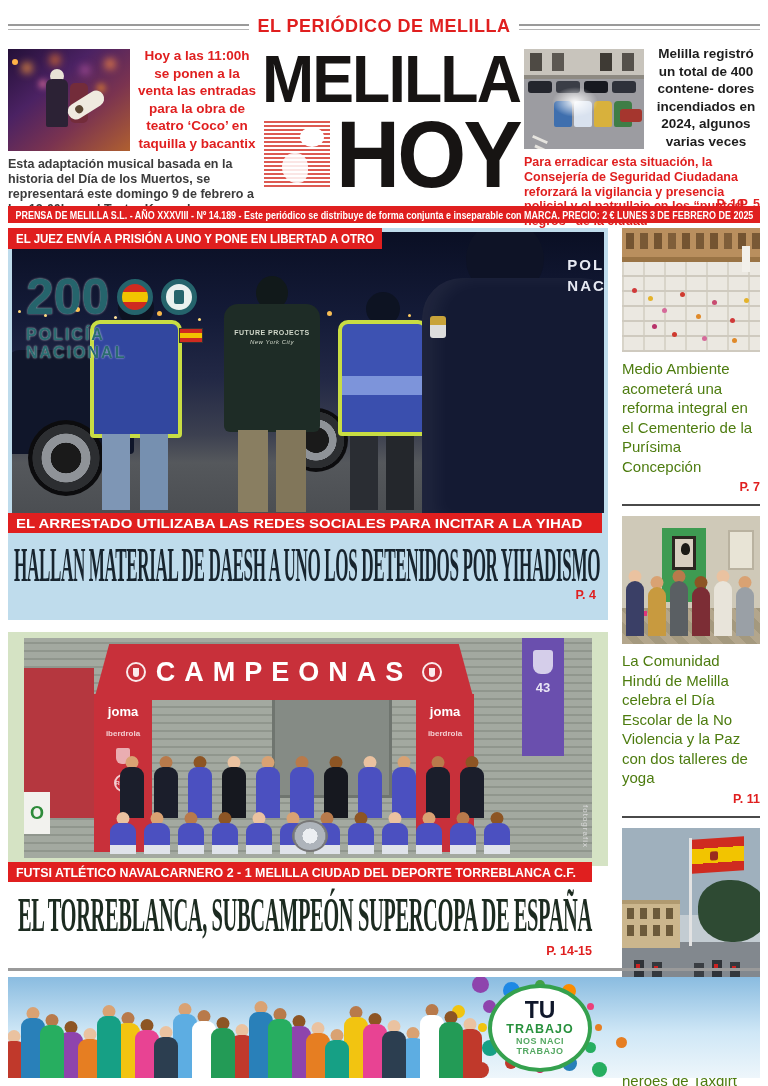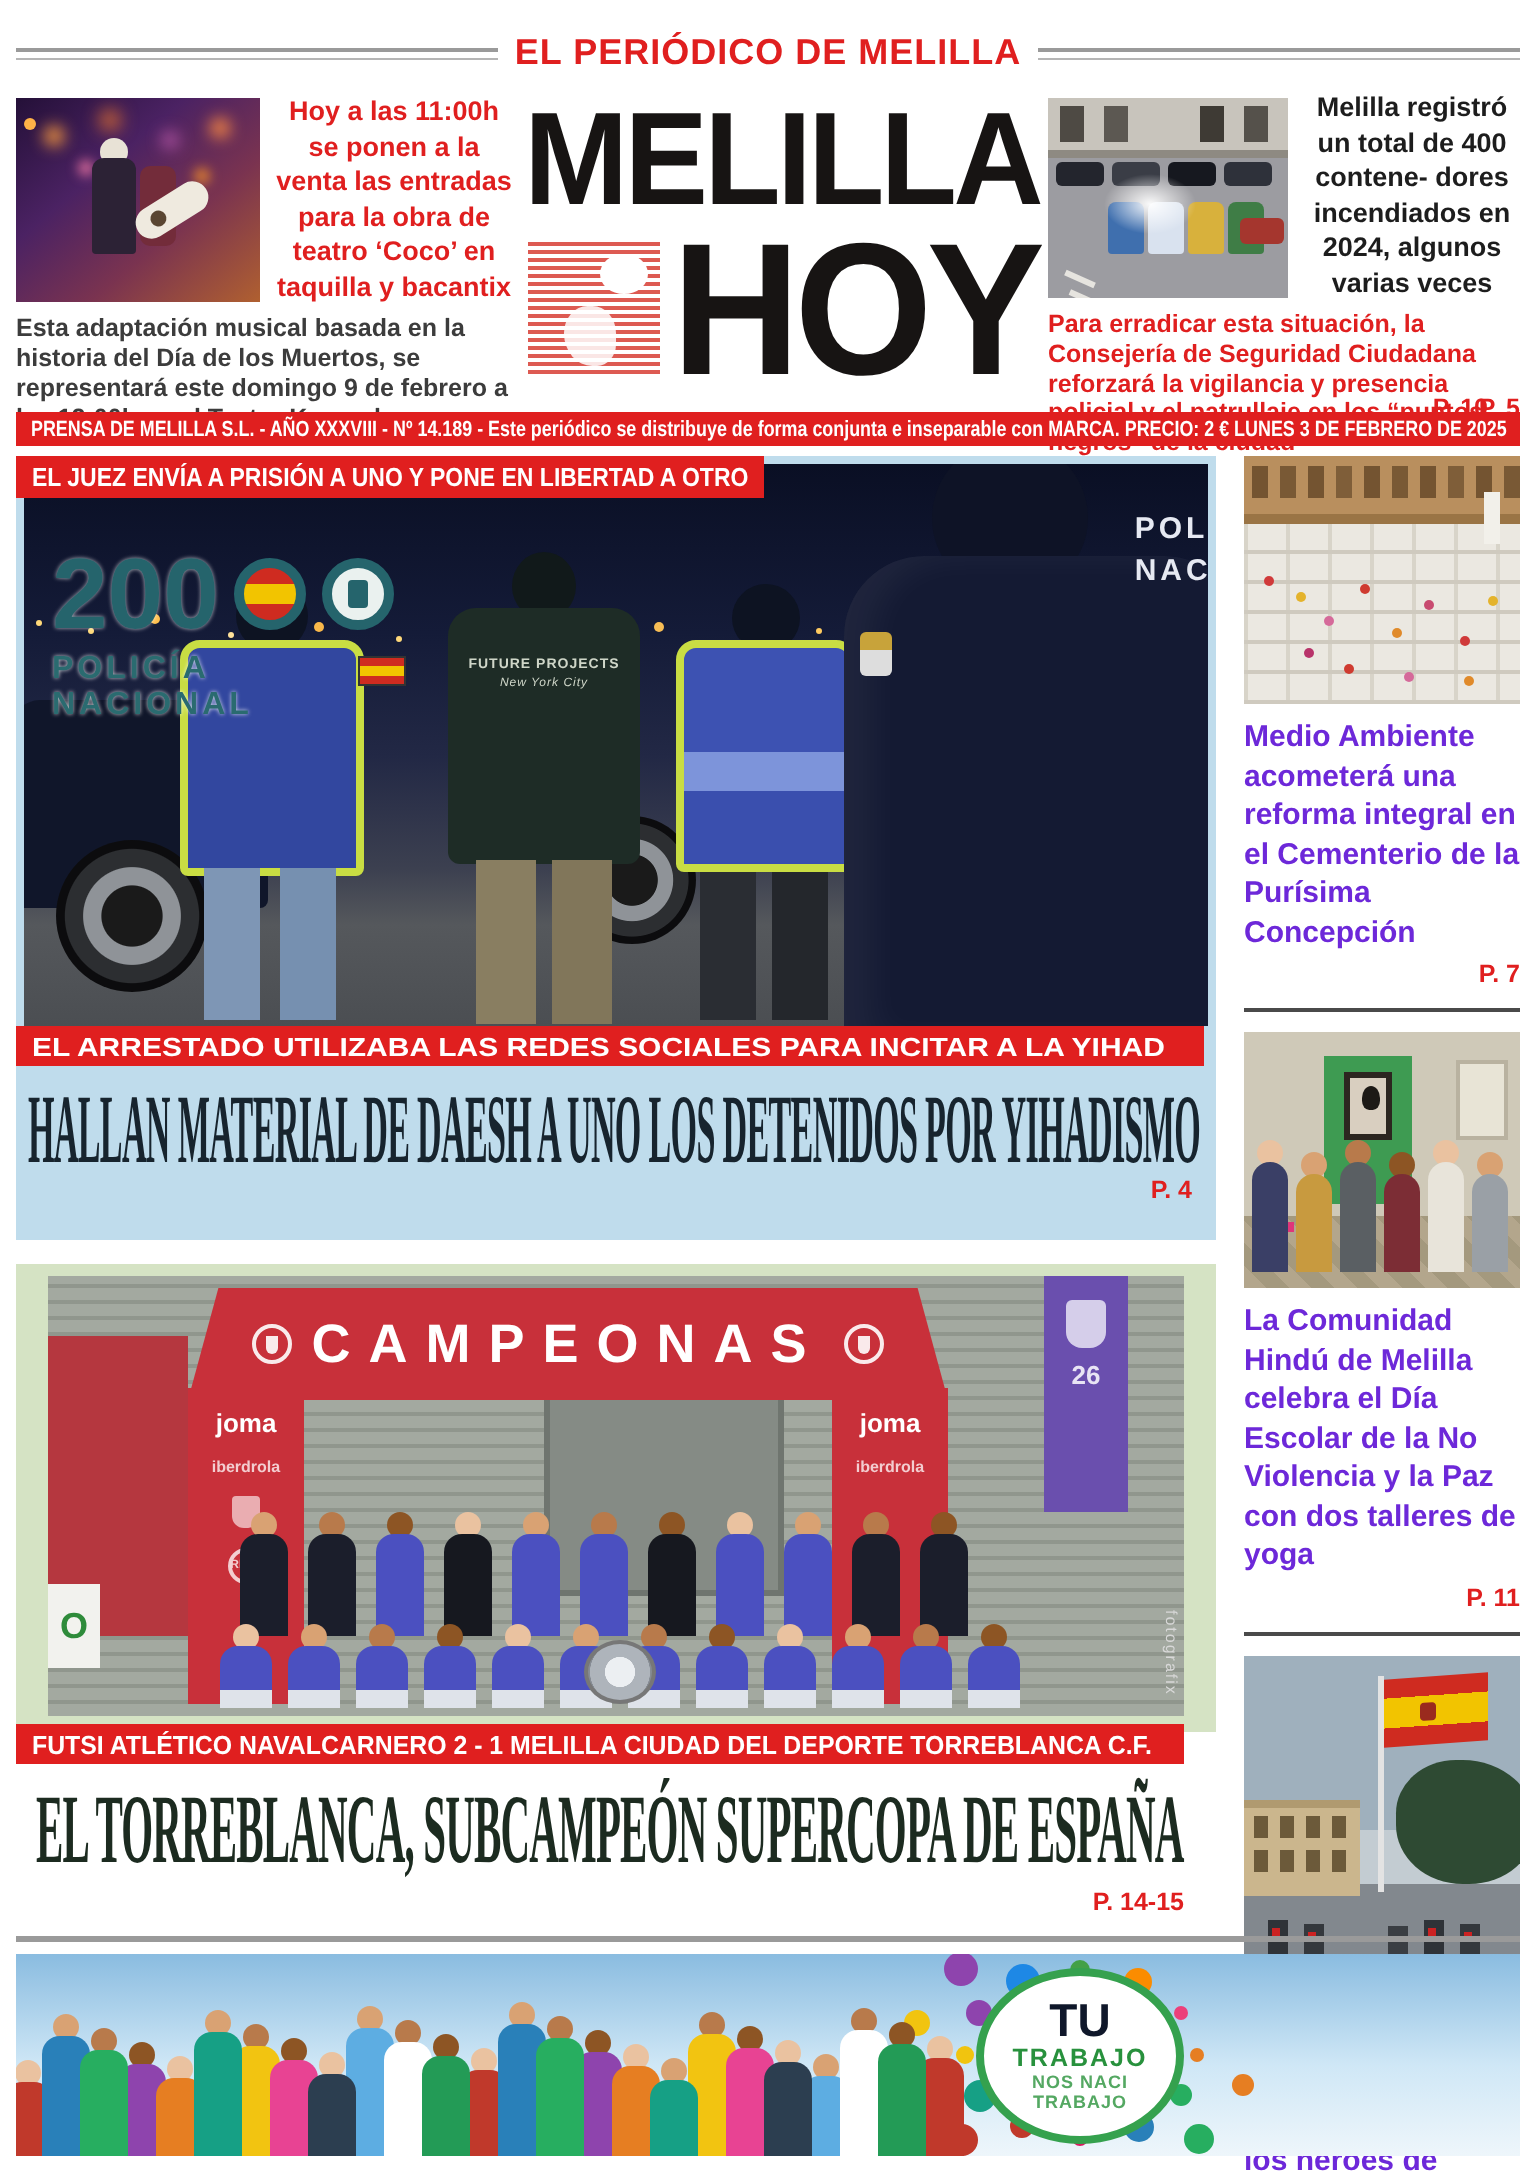--- a/index.html
+++ b/index.html
@@ -103,21 +103,21 @@
   .logo200 .ptxt { margin-top:4px; color:#2a6b70; font-weight:bold; font-size:16px; letter-spacing:2px; line-height:1.15; text-shadow:0 0 2px rgba(255,255,255,.8); position:relative; }
   .logo200 .flag { position:absolute; right:-6px; top:2px; width:24px; height:15px; border:1px solid #333; background:linear-gradient(180deg,#cf2b20 0 30%,#f2c400 30% 70%,#cf2b20 70%); }
   .strap2 { left:0; top:285px; width:594px; height:20px; }
   .mainhead { position:absolute; left:6px; top:308px; width:590px; }
   .serifhead { font-family:"Liberation Serif", serif; font-weight:bold; color:#17242e; font-size:49px; white-space:nowrap; display:inline-block; transform-origin:0 50%; letter-spacing:-1px; }
   .main-pref { position:absolute; right:12px; top:360px; }
 
   
   .sidebar { position:absolute; left:622px; top:228px; width:138px; }
   .sb-photo { width:138px; overflow:hidden; position:relative; }
-  .sb-head { margin-top:7px; color:#6d28d9; font-weight:bold; font-size:15px; line-height:1.3; }
+  .sb-head { margin-top:7px; color:#4d7c0f; font-weight:normal; font-size:15px; line-height:1.3; }
   .sb-pref { text-align:right; margin-top:4px; }
   .sb-div { border-top:2px solid #4a4a4a; margin:10px 0 10px 0; }
   
   .ph-cem { height:124px; background:#ece9e2; }
   .ph-cem .bld { position:absolute; top:0; left:0; width:100%; height:34px; background:#b98f5e;
      box-shadow:inset 0 -5px 0 #9a7445; }
   .ph-cem .win { position:absolute; top:5px; left:4px; width:8px; height:16px; background:rgba(70,45,20,.6);
      box-shadow:14px 0 0 rgba(70,45,20,.55),28px 0 0 rgba(70,45,20,.6),42px 0 0 rgba(70,45,20,.5),56px 0 0 rgba(70,45,20,.6),70px 0 0 rgba(70,45,20,.55),84px 0 0 rgba(70,45,20,.6),98px 0 0 rgba(70,45,20,.5),112px 0 0 rgba(70,45,20,.6),126px 0 0 rgba(70,45,20,.55); }
   .ph-cem .tombs { position:absolute; top:34px; left:0; width:100%; height:90px;
      background:repeating-linear-gradient(0deg,#cfcabf 0 2px,transparent 2px 15px),repeating-linear-gradient(90deg,#d8d4c9 0 2px,transparent 2px 21px),#ebe8e1; }
@@ -385,21 +385,21 @@
         <div class="sp2">iberdrola</div>
         <div class="shield"></div>
         <div class="rfef">RFEF</div>
       </div>
       <div class="leg leg-r">
         <div class="sp">joma</div>
         <div class="sp2">iberdrola</div>
       </div>
       <div class="banner-p">
         <div class="crest"></div>
-        <div class="num">26</div>
+        <div class="num">43</div>
       </div>
       <div id="team-back" style="position:absolute;left:96px;bottom:40px;width:400px;height:70px;">
           <div class="person" style="left: 0px; width: 24px; height: 62px; z-index: 2;">
             <div class="p-head" style="background: rgb(217, 162, 115);"></div>
             <div class="p-body" style="height: 51px; width: 24px; background: rgb(27, 30, 43);"></div>
           </div>
           <div class="person" style="left: 34px; width: 24px; height: 62px; z-index: 2;">
             <div class="p-head" style="background: rgb(184, 122, 75);"></div>
             <div class="p-body" style="height: 51px; width: 24px; background: rgb(27, 30, 43);"></div>
           </div>

